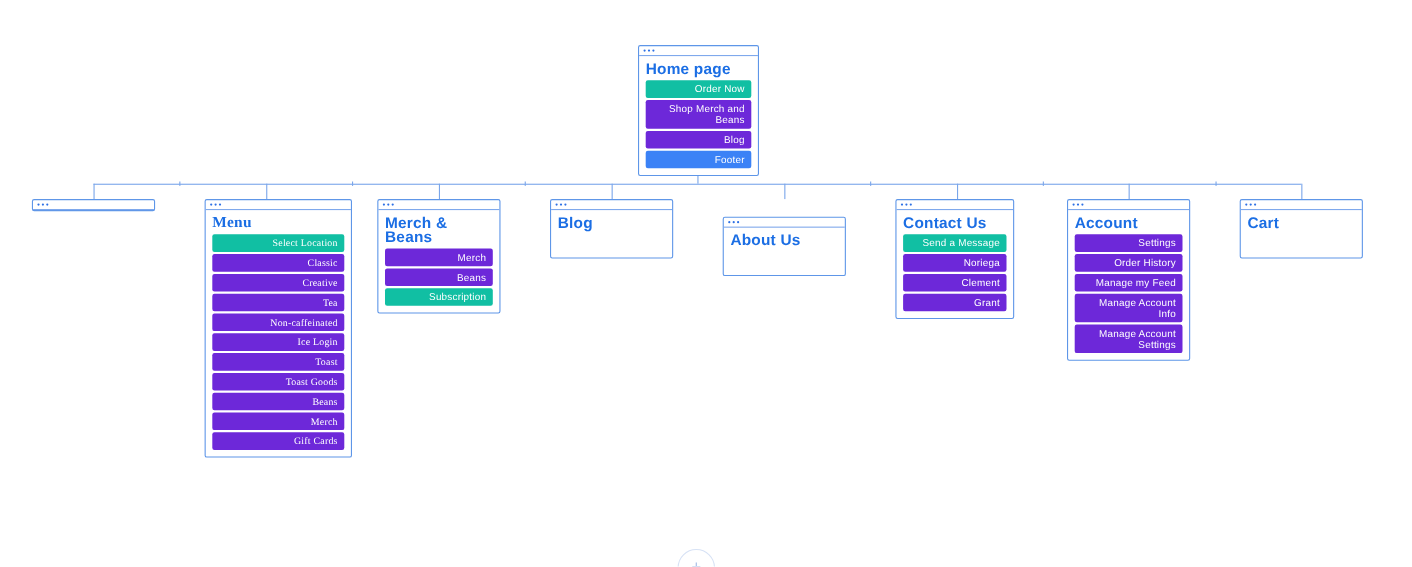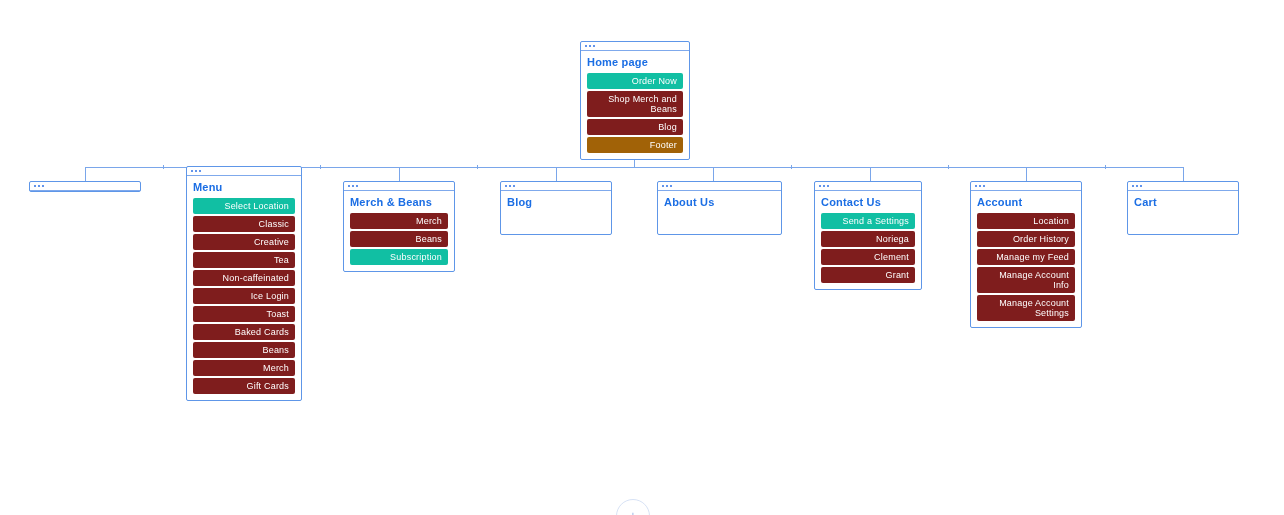--- a/index.html
+++ b/index.html
@@ -23,32 +23,32 @@
     box-sizing:border-box;
   }
   .titlebar{
     height:8px;border-bottom:1px solid #7fa9ec;
     display:flex;align-items:center;padding-left:4px;
   }
   .dots{display:flex;gap:2px;}
   .dots i{display:block;width:2px;height:2px;border-radius:50%;background:#2e71e5;}
   .body{padding:5px 6px 6px 6px;}
   .title{
-    font-size:11px;line-height:13px;font-weight:bold;
+    font-size:14px;line-height:13px;font-weight:bold;
     color:#1b6ee4;letter-spacing:.2px;margin-bottom:4px;
   }
   .item{
     margin-top:2px;border-radius:2px;
     padding:3px 6px;font-size:9px;line-height:10px;
     color:#ffffff;letter-spacing:.2px;text-align:right;
   }
   .item:first-of-type{margin-top:0;}
-  .item.blue{background:#7f1d1d;}
+  .item.blue{background:#6d28d9;}
   .item.teal{background:#11bfa3;}
-  .item.purple{background:#a16207;}
+  .item.purple{background:#3b82f6;}
 
   .body-min{min-height:43px;box-sizing:border-box;}
   .body-min-tall{min-height:54px;box-sizing:border-box;}
 
   
   .add-btn{
     position:absolute;left:616px;top:499px;width:34px;height:34px;
     border-radius:50%;border:1px solid #d7e2f5;background:#ffffff;
     color:#a9bfe8;font-size:15px;line-height:32px;text-align:center;
     box-sizing:border-box;cursor:pointer;
@@ -96,38 +96,38 @@
   <div class="card" style="left:29px;top:181px;width:112px;">
     <div class="titlebar">
       <span class="dots">
           <i></i>
           <i></i>
           <i></i>
         </span>
     </div>
   </div>
 
-  <div class="card" style="left:186px;top:166px;width:116px;">
+  <div class="card" style="left:186px;top:181px;width:134px;font-family:Liberation Serif, serif;">
     <div class="titlebar">
       <span class="dots">
           <i></i>
           <i></i>
           <i></i>
         </span>
     </div>
     <div class="body">
       <div class="title">Menu</div>
       <div class="item teal">Select Location</div>
       <div class="item blue">Classic</div>
       <div class="item blue">Creative</div>
       <div class="item blue">Tea</div>
       <div class="item blue">Non-caffeinated</div>
       <div class="item blue">Ice Login</div>
       <div class="item blue">Toast</div>
-      <div class="item blue">Baked Cards</div>
+      <div class="item blue">Toast Goods</div>
       <div class="item blue">Beans</div>
       <div class="item blue">Merch</div>
       <div class="item blue">Gift Cards</div>
     </div>
   </div>
 
   <div class="card" style="left:343px;top:181px;width:112px;">
     <div class="titlebar">
       <span class="dots">
           <i></i>
@@ -149,21 +149,21 @@
           <i></i>
           <i></i>
           <i></i>
         </span>
     </div>
     <div class="body body-min">
       <div class="title">Blog</div>
     </div>
   </div>
 
-  <div class="card" style="left:657px;top:181px;width:125px;">
+  <div class="card" style="left:657px;top:197px;width:112px;">
     <div class="titlebar">
       <span class="dots">
           <i></i>
           <i></i>
           <i></i>
         </span>
     </div>
     <div class="body body-min">
       <div class="title">About Us</div>
     </div>
@@ -172,38 +172,38 @@
   <div class="card" style="left:814px;top:181px;width:108px;">
     <div class="titlebar">
       <span class="dots">
           <i></i>
           <i></i>
           <i></i>
         </span>
     </div>
     <div class="body">
       <div class="title">Contact Us</div>
-      <div class="item teal">Send a Settings</div>
+      <div class="item teal">Send a Message</div>
       <div class="item blue">Noriega</div>
       <div class="item blue">Clement</div>
       <div class="item blue">Grant</div>
     </div>
   </div>
 
   <div class="card" style="left:970px;top:181px;width:112px;">
     <div class="titlebar">
       <span class="dots">
           <i></i>
           <i></i>
           <i></i>
         </span>
     </div>
     <div class="body">
       <div class="title">Account</div>
-      <div class="item blue">Location</div>
+      <div class="item blue">Settings</div>
       <div class="item blue">Order History</div>
       <div class="item blue">Manage my Feed</div>
       <div class="item blue">Manage Account Info</div>
       <div class="item blue">Manage Account Settings</div>
     </div>
   </div>
 
   <div class="card" style="left:1127px;top:181px;width:112px;">
     <div class="titlebar">
       <span class="dots">

